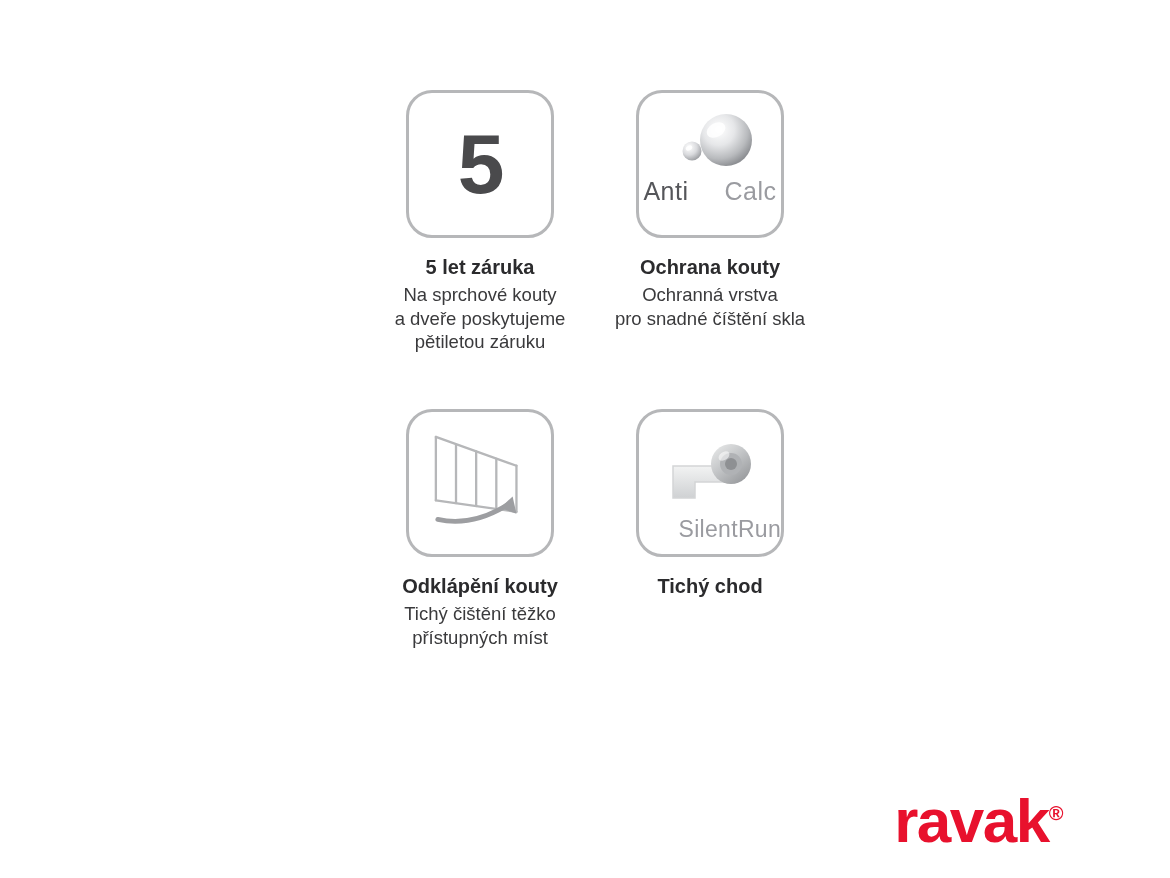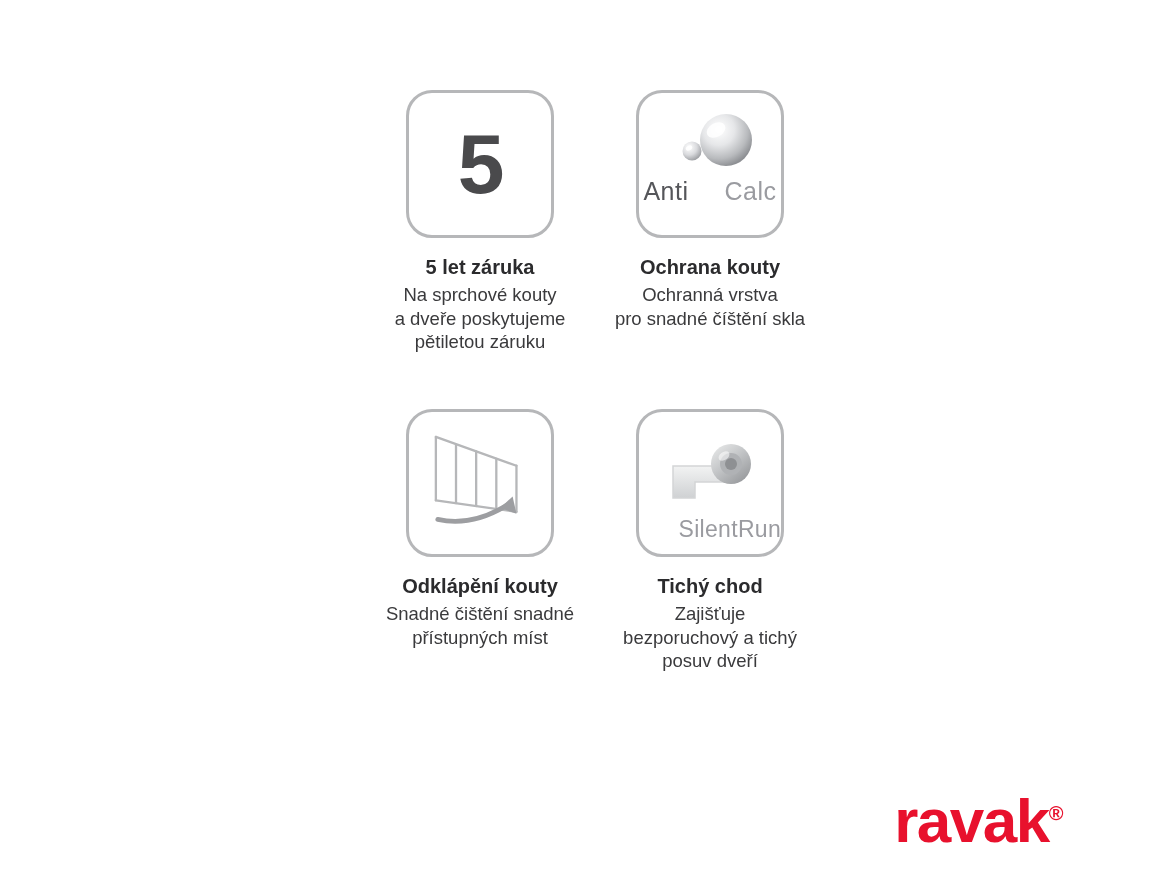--- a/index.html
+++ b/index.html
@@ -188,21 +188,21 @@
               <path d="M91 49 L91 101"></path>
             </g>
             <g fill="none" stroke="#9d9ea1" stroke-width="5" stroke-linecap="round">
               <path d="M30 112 Q66 120 104 96"></path>
             </g>
             <path d="M108 88 L112 106 L95 100 Z" fill="#9d9ea1"></path>
           </svg>
         </div>
       </div>
       <div class="feat-title">Odklápění kouty</div>
-      <div class="feat-desc">Snadné čištění snadné
+      <div class="feat-desc">Tichý čištění těžko
 přístupných míst</div>
     </div>
 
     <div class="feature">
       <div class="tile">
         <div class="anticalc-wrap">
           <svg width="148" height="148" viewBox="0 0 148 148">
             <defs>
               <linearGradient id="wheelGrad" x1="0%" y1="0%" x2="80%" y2="100%">
                 <stop offset="0%" stop-color="#eceded"></stop>
@@ -217,22 +217,19 @@
             <path d="M34 54 L92 54 L92 70 L56 70 L56 86 L34 86 Z" fill="url(#braceGrad)" stroke="#d3d5d6" stroke-width="1.5"></path>
             <circle cx="92" cy="52" r="20" fill="url(#wheelGrad)"></circle>
             <circle cx="92" cy="52" r="11" fill="#b0b2b5"></circle>
             <circle cx="92" cy="52" r="6" fill="#8e9093"></circle>
             <ellipse cx="85" cy="44" rx="6" ry="4" fill="#ffffff" opacity="0.55" transform="rotate(-35 85 44)"></ellipse>
           </svg>
           <div class="silent-text">SilentRun</div>
         </div>
       </div>
       <div class="feat-title">Tichý chod</div>
-      <div class="feat-desc">Zajišťuje
-bezporuchový a tichý
-posuv dveří</div>
     </div>
 
   </div>
 
   <div class="brand"><span>ravak</span><sup>®</sup></div>
 
 </div>
 
 </body></html>

